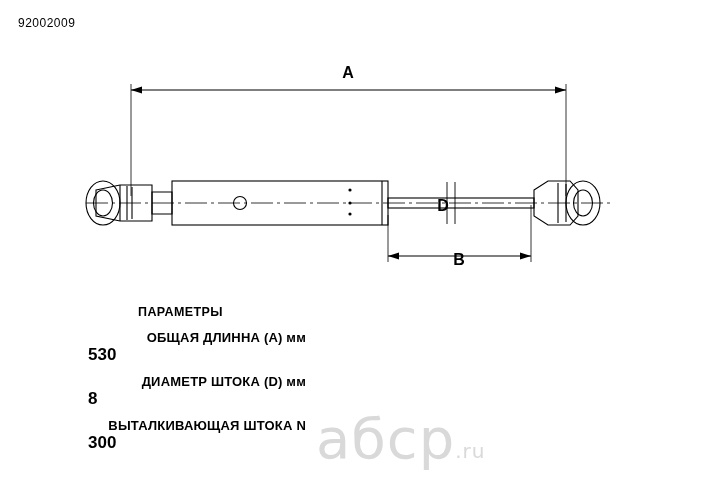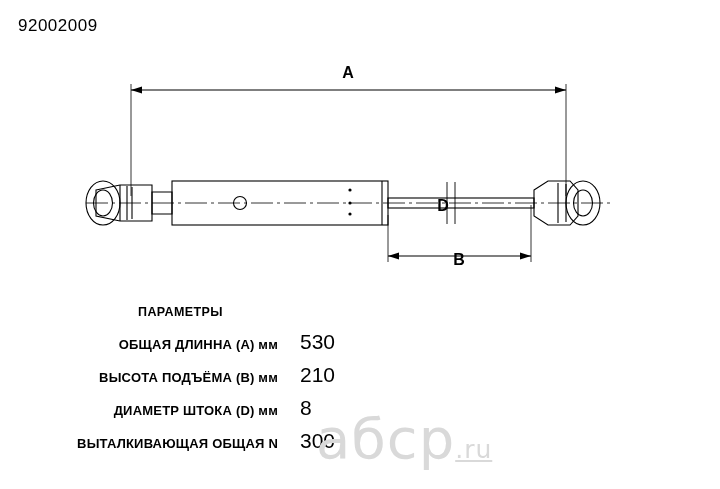--- a/index.html
+++ b/index.html
@@ -14,21 +14,21 @@
     position: relative;
     width: 720px;
     height: 489px;
     background: #ffffff;
     overflow: hidden;
   }
   #part-number {
     position: absolute;
     left: 18px;
     top: 16px;
-    font-size: 17px;
+    font-size: 12px;
     color: #000;
     letter-spacing: 0.5px;
     font-family: "Liberation Sans", sans-serif;
   }
   #drawing-svg {
     position: absolute;
     left: 0;
     top: 0;
   }
   #spec-table {
@@ -44,47 +44,47 @@
     font-size: 12.5px;
     margin-left: 30px;
     margin-bottom: 11px;
     letter-spacing: 0.4px;
     padding-left: 48px;
   }
   .spec-row {
     display: flex;
     align-items: baseline;
     margin-bottom: 9px;
+    flex-direction: column;
   }
   .spec-label {
     width: 218px;
     text-align: right;
     font-weight: bold;
     font-size: 13px;
     letter-spacing: 0.2px;
     white-space: nowrap;
   }
   .spec-value {
-    margin-left: 22px;
-    font-weight: normal;
-    font-size: 21px;
+    margin-left: 28px;
+    font-weight: bold;
+    font-size: 17px;
   }
   #watermark {
     position: absolute;
     left: 316px;
     top: 406px;
     font-size: 56px;
     color: #d9d9d9;
     font-family: "DejaVu Sans", sans-serif;
     letter-spacing: 1px;
     user-select: none;
   }
   #watermark .suffix {
-    font-size: 25px;
-    text-decoration: underline;
+    font-size: 20px;
   }
   .dim-label {
     font-family: "Liberation Sans", sans-serif;
     font-weight: bold;
     font-size: 16px;
     fill: #000;
   }
 </style>
 </head>
 <body>
@@ -148,28 +148,24 @@
   </svg>
 
   <div id="spec-table">
     <div id="spec-title">ПАРАМЕТРЫ</div>
 
     <div class="spec-row">
       <div class="spec-label">ОБЩАЯ ДЛИННА (A) мм</div>
       <div class="spec-value">530</div>
     </div>
     <div class="spec-row">
-      <div class="spec-label">ВЫСОТА ПОДЪЁМА  (B) мм</div>
-      <div class="spec-value">210</div>
-    </div>
-    <div class="spec-row">
       <div class="spec-label">ДИАМЕТР ШТОКА  (D)  мм</div>
       <div class="spec-value">8</div>
     </div>
     <div class="spec-row">
-      <div class="spec-label">ВЫТАЛКИВАЮЩАЯ ОБЩАЯ  N</div>
+      <div class="spec-label">ВЫТАЛКИВАЮЩАЯ ШТОКА  N</div>
       <div class="spec-value">300</div>
     </div>
   </div>
 
   <div id="watermark"><span>абср</span><span class="suffix">.ru</span></div>
 
 </div>
 
 </body></html>

